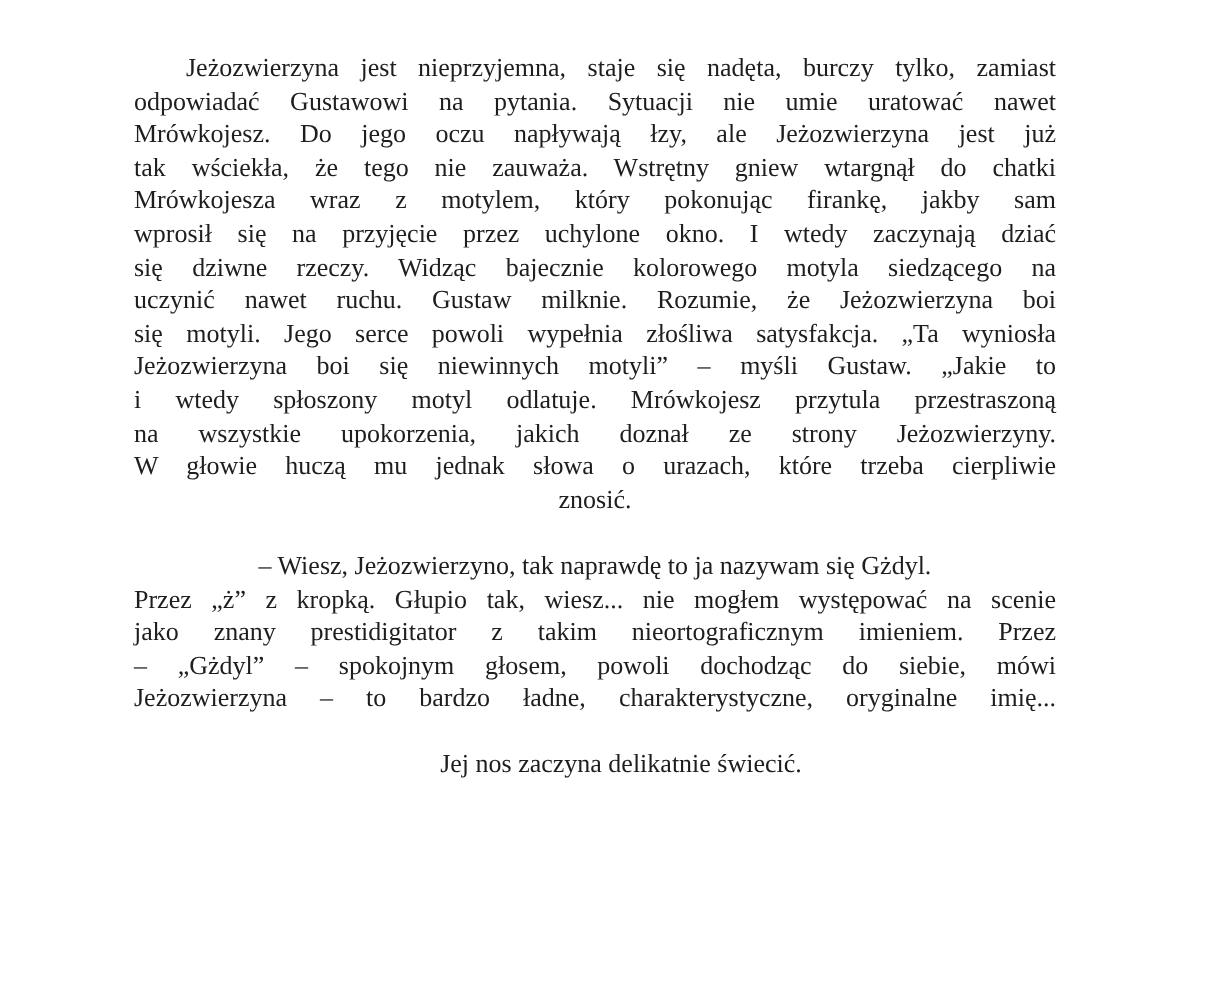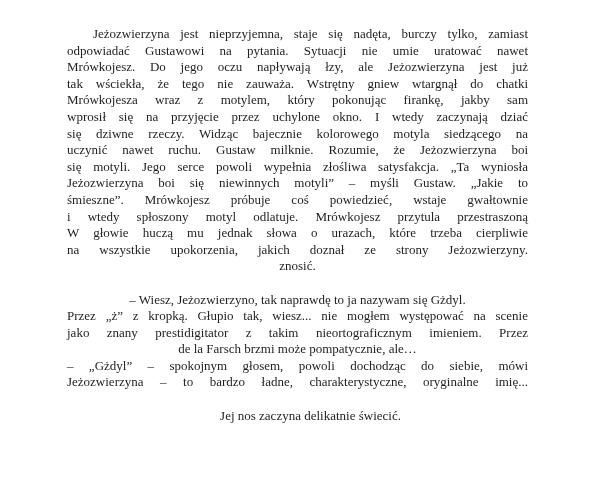--- a/index.html
+++ b/index.html
@@ -50,33 +50,31 @@
         <div class="line j ind">Jeżozwierzyna jest nieprzyjemna, staje się nadęta, burczy tylko, zamiast</div>
         <div class="line j">odpowiadać Gustawowi na pytania. Sytuacji nie umie uratować nawet</div>
         <div class="line j">Mrówkojesz. Do jego oczu napływają łzy, ale Jeżozwierzyna jest już</div>
         <div class="line j">tak wściekła, że tego nie zauważa. Wstrętny gniew wtargnął do chatki</div>
         <div class="line j">Mrówkojesza wraz z motylem, który pokonując firankę, jakby sam</div>
         <div class="line j">wprosił się na przyjęcie przez uchylone okno. I wtedy zaczynają dziać</div>
         <div class="line j">się dziwne rzeczy. Widząc bajecznie kolorowego motyla siedzącego na</div>
         <div class="line j">uczynić nawet ruchu. Gustaw milknie. Rozumie, że Jeżozwierzyna boi</div>
         <div class="line j">się motyli. Jego serce powoli wypełnia złośliwa satysfakcja. „Ta wyniosła</div>
         <div class="line j">Jeżozwierzyna boi się niewinnych motyli” – myśli Gustaw. „Jakie to</div>
-        <div class="line j">śmieszne”. Mrówkojesz próbuje coś powiedzieć, wstaje gwałtownie</div>
         <div class="line j">i wtedy spłoszony motyl odlatuje. Mrówkojesz przytula przestraszoną</div>
+        <div class="line j">na wszystkie upokorzenia, jakich doznał ze strony Jeżozwierzyny.</div>
         <div class="line j">W głowie huczą mu jednak słowa o urazach, które trzeba cierpliwie</div>
-        <div class="line j">na wszystkie upokorzenia, jakich doznał ze strony Jeżozwierzyny.</div>
         <div class="line">znosić.</div>
       </div>
       <div class="para gap">
         <div class="line">– Wiesz, Jeżozwierzyno, tak naprawdę to ja nazywam się Gżdyl.</div>
       </div>
       <div class="para">
         <div class="line j">Przez „ż” z kropką. Głupio tak, wiesz... nie mogłem występować na scenie</div>
         <div class="line j">jako znany prestidigitator z takim nieortograficznym imieniem. Przez</div>
-        <div class="line">de la Farsch brzmi może pompatycznie, ale…</div>
       </div>
       <div class="para">
         <div class="line j">– „Gżdyl” – spokojnym głosem, powoli dochodząc do siebie, mówi</div>
         <div class="line j">Jeżozwierzyna – to bardzo ładne, charakterystyczne, oryginalne imię...</div>
       </div>
       <div class="para gap">
         <div class="line ind">Jej nos zaczyna delikatnie świecić.</div>
       </div>
     </div>
 </div>

